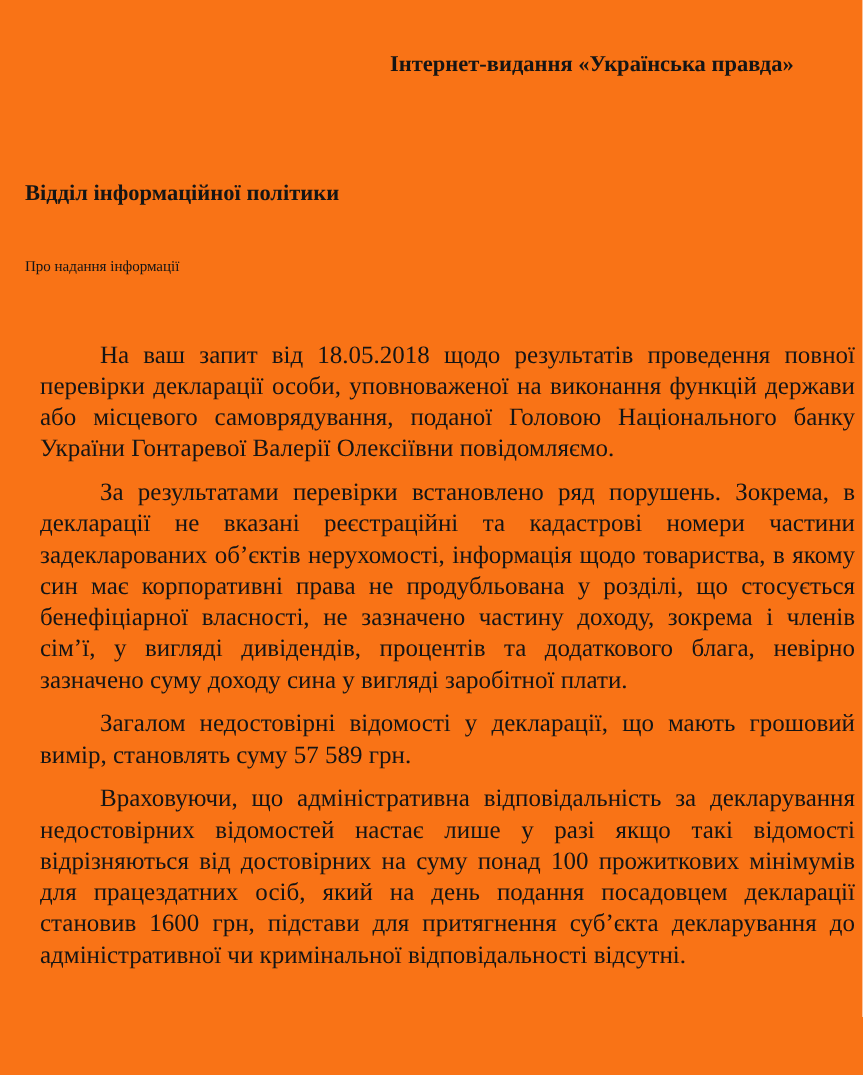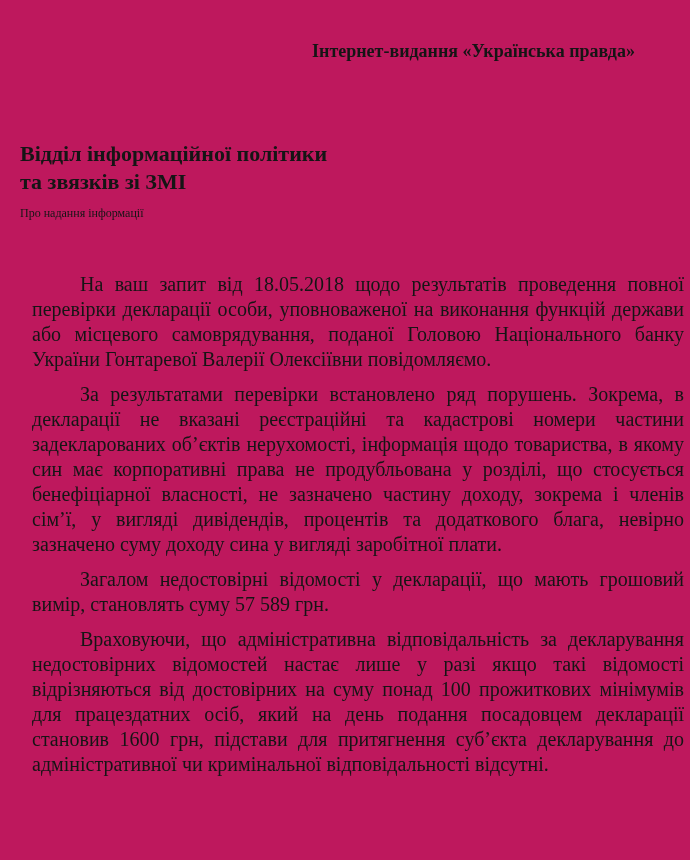--- a/index.html
+++ b/index.html
@@ -4,40 +4,40 @@
 <style>
   html, body {
     margin: 0;
     padding: 0;
     background: #ffffff;
   }
   .page {
     position: relative;
     width: 690px;
     height: 860px;
-    background: #be185d;
+    background: #f97316;
     color: #151515;
     font-family: "Liberation Serif", "DejaVu Serif", serif;
     overflow: hidden;
   }
   .sender {
     position: absolute;
     left: 312px;
     top: 36px;
     font-weight: bold;
     font-size: 18px;
     line-height: 30px;
     white-space: nowrap;
   }
   .addressee {
     position: absolute;
     left: 20px;
     top: 140px;
     font-weight: bold;
-    font-size: 22px;
+    font-size: 18px;
     line-height: 28px;
     white-space: nowrap;
   }
   .subject {
     position: absolute;
     left: 20px;
     top: 202px;
     font-size: 12px;
     line-height: 22px;
   }
@@ -59,21 +59,20 @@
 <body>
 
 <div class="page">
 
   <div class="sender">
     <div>Інтернет-видання «Українська правда»</div>
   </div>
 
   <div class="addressee">
     <div>Відділ інформаційної політики</div>
-    <div>та звязків зі ЗМІ</div>
   </div>
 
   <div class="subject">Про надання інформації</div>
 
   <div class="letter-body">
     <p>На ваш запит від 18.05.2018 щодо результатів проведення повної перевірки декларації особи, уповноваженої на виконання функцій держави або місцевого самоврядування, поданої Головою Національного банку України Гонтаревої Валерії Олексіївни повідомляємо.</p>
     <p>За результатами перевірки встановлено ряд порушень. Зокрема, в декларації не вказані реєстраційні та кадастрові номери частини задекларованих об’єктів нерухомості, інформація щодо товариства, в якому син має корпоративні права не продубльована у розділі, що стосується бенефіціарної власності, не зазначено частину доходу, зокрема і членів сім’ї, у вигляді дивідендів, процентів та додаткового блага, невірно зазначено суму доходу сина у вигляді заробітної плати.</p>
     <p>Загалом недостовірні відомості у декларації, що мають грошовий вимір, становлять суму 57 589 грн.</p>
     <p>Враховуючи, що адміністративна відповідальність за декларування недостовірних відомостей настає лише у разі якщо такі відомості відрізняються від достовірних на суму понад 100 прожиткових мінімумів для працездатних осіб, який на день подання посадовцем декларації становив 1600 грн, підстави для притягнення суб’єкта декларування до адміністративної чи кримінальної відповідальності відсутні.</p>
   </div>

